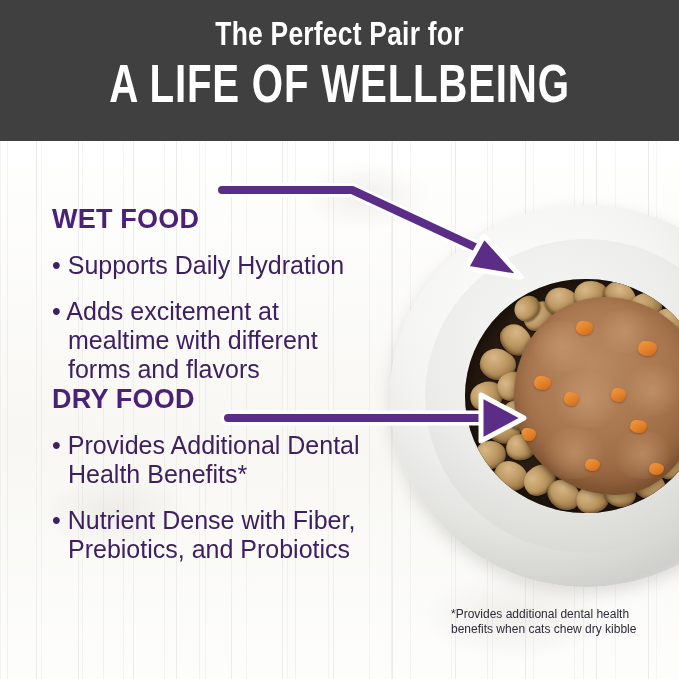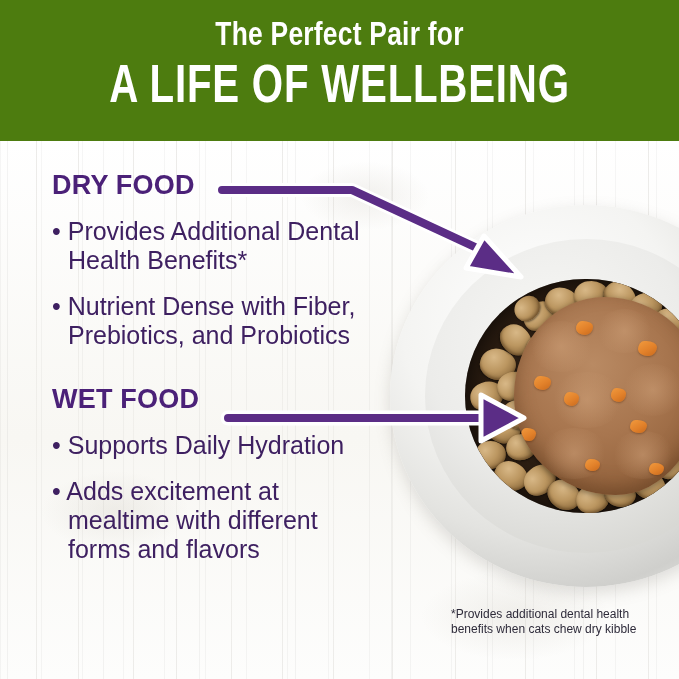--- a/index.html
+++ b/index.html
@@ -44,21 +44,21 @@
     border-radius: 50%;
     background: radial-gradient(ellipse at center, rgba(176,168,153,0.16), rgba(176,168,153,0) 70%);
   }
 
   
   .banner {
     position: absolute;
     left: 0; top: 0;
     width: 679px;
     height: 141px;
-    background: #4d7c0f;
+    background: #404040;
     overflow: hidden;
   }
   .banner-inner {
     position: absolute;
     left: 0; right: 0;
     top: 16px;
     text-align: center;
     color: #ffffff;
   }
   .banner-line1 {
@@ -307,48 +307,48 @@
 
     <g>
       <path d="M228,418 L492,418" fill="none" stroke="#ffffff" stroke-width="15" stroke-linecap="round" stroke-linejoin="round"></path>
       <path d="M228,418 L492,418" fill="none" stroke="#5b2d86" stroke-width="8" stroke-linecap="round" stroke-linejoin="round"></path>
       <polygon points="524,418 481,395 481,441" fill="#5b2d86" stroke="#ffffff" stroke-width="5" stroke-linejoin="round"></polygon>
     </g>
   </svg>
 
   <div class="copy">
 
+    <div id="wetfood-block">
+      <div class="sec-head">WET FOOD</div>
+      <ul class="bullets">
+        <li class="bullet">
+          <span class="dot">•</span>
+          <span>Supports Daily Hydration</span>
+        </li>
+        <li class="bullet">
+          <span class="dot">•</span>
+          <span>Adds excitement at mealtime with different forms and flavors</span>
+        </li>
+      </ul>
+    </div>
+
     <div id="dryfood-block">
       <div class="sec-head">DRY FOOD</div>
       <ul class="bullets">
         <li class="bullet">
           <span class="dot">•</span>
           <span>Provides Additional Dental Health Benefits*</span>
         </li>
         <li class="bullet">
           <span class="dot">•</span>
           <span>Nutrient Dense with Fiber, Prebiotics, and Probiotics</span>
         </li>
       </ul>
     </div>
 
-    <div id="wetfood-block">
-      <div class="sec-head">WET FOOD</div>
-      <ul class="bullets">
-        <li class="bullet">
-          <span class="dot">•</span>
-          <span>Supports Daily Hydration</span>
-        </li>
-        <li class="bullet">
-          <span class="dot">•</span>
-          <span>Adds excitement at mealtime with different forms and flavors</span>
-        </li>
-      </ul>
-    </div>
-
   </div>
 
   <div class="footnote">
     <div>*Provides additional dental health</div>
     <div>benefits when cats chew dry kibble</div>
   </div>
 
   <div class="banner">
     <div class="banner-inner">
       <div class="banner-line1">The Perfect Pair for</div>

